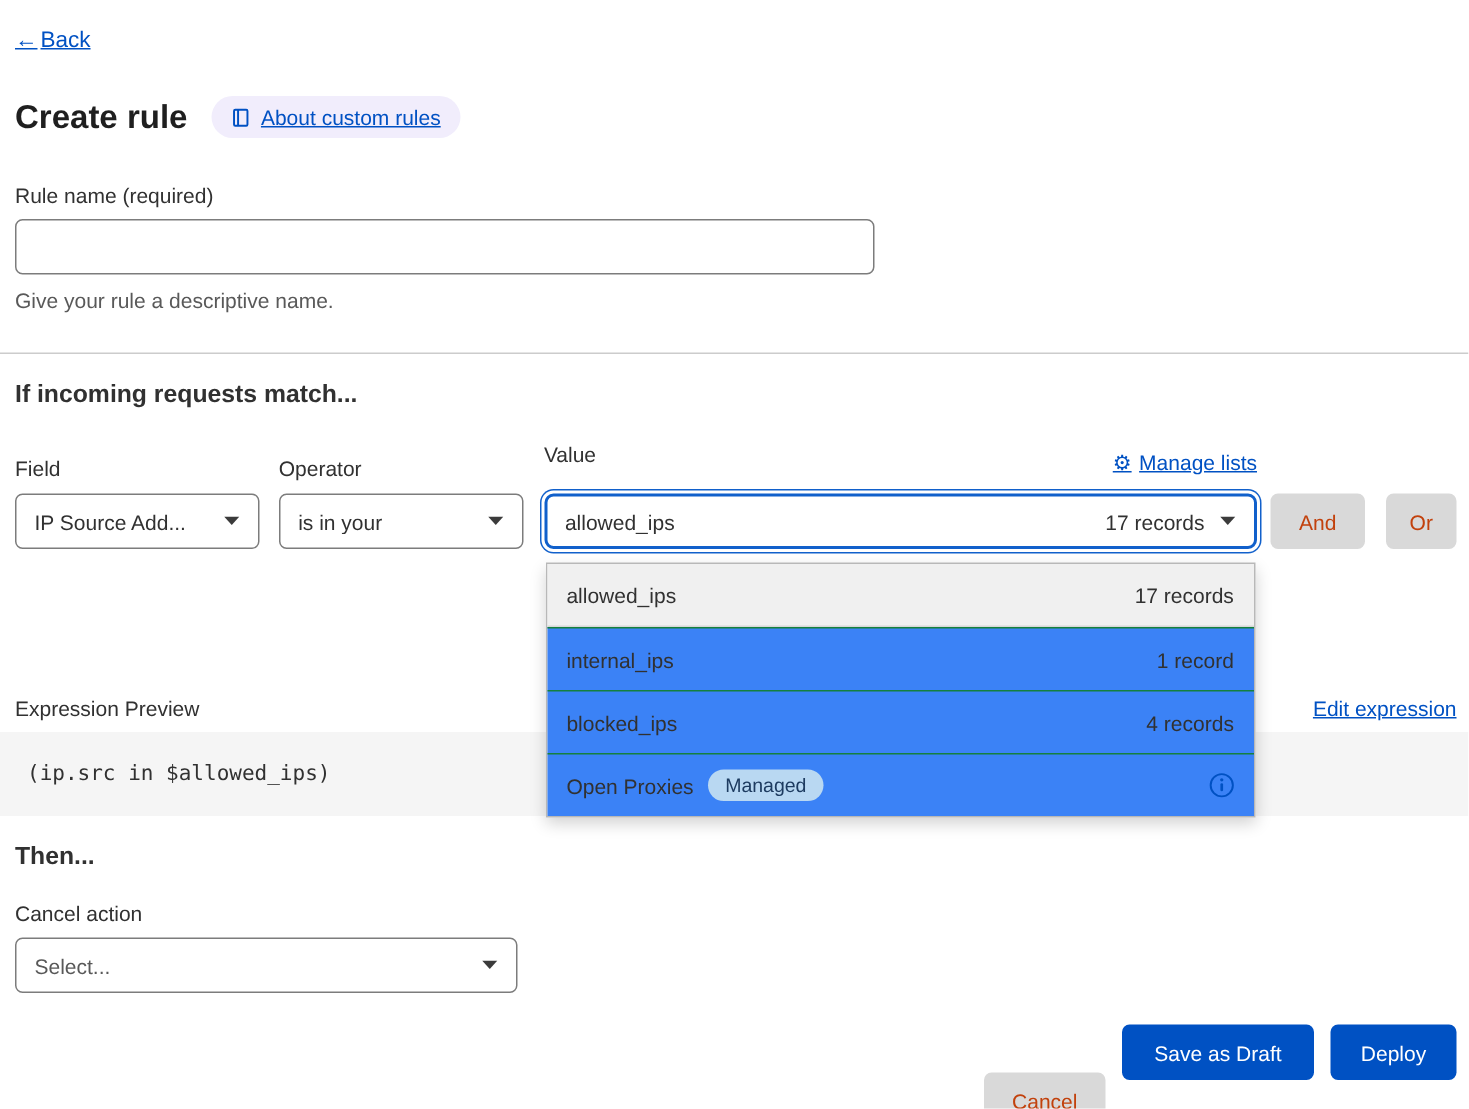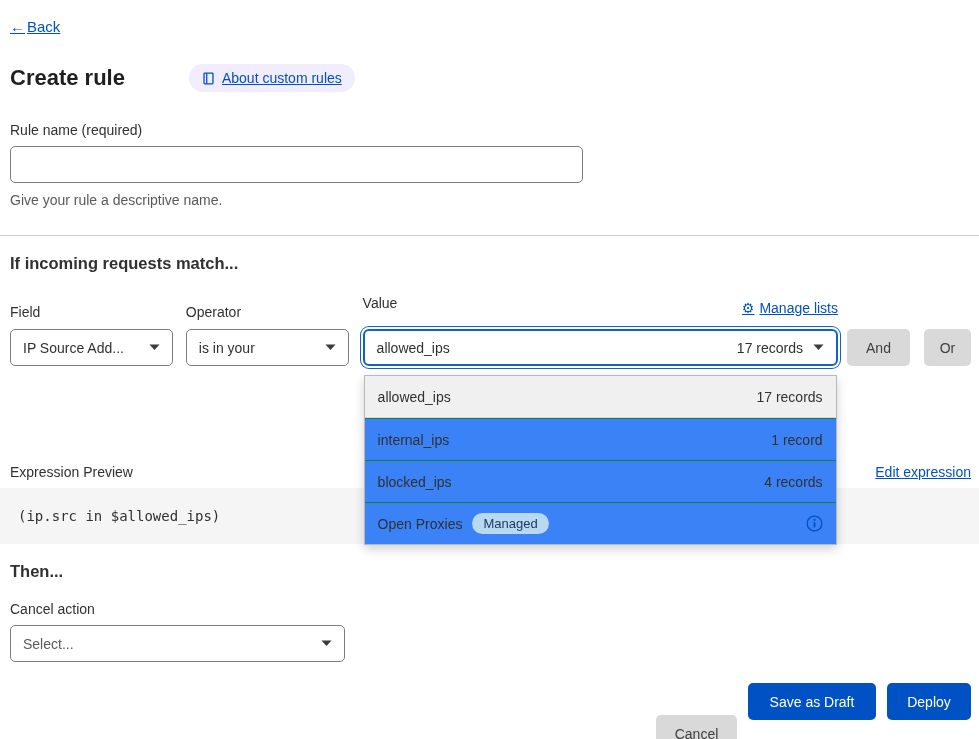--- a/index.html
+++ b/index.html
@@ -10,21 +10,21 @@
     color: #313131;
     overflow: hidden;
   }
   .page { padding: 18px 8px 0 10px; position: relative; }
 
   a, .link { color: #0051c3; text-decoration: underline; cursor: pointer; }
 
   .back-link { font-size: 15px; display: inline-flex; align-items: center; gap: 2px; }
   .back-arrow { text-decoration: none; display:inline-block; }
 
-  .title-row { display: flex; align-items: center; margin-top: 28px; gap: 48px; }
+  .title-row { display: flex; align-items: center; margin-top: 28px; }
   h1.page-title { font-size: 22px; font-weight: bold; margin: 0; color: #1f1f1f; }
   .about-pill {
     margin-left: 16px;
     display: inline-flex; align-items: center; gap: 7px;
     background: #f1edfc; color: #0051c3;
     font-size: 14px;
     padding: 6px 13px; border-radius: 15px;
     cursor: pointer; text-decoration: none;
   }
 
@@ -70,21 +70,21 @@
   }
   .select-box .select-detail { flex: 0 0 auto; margin-left: 12px; color: #313131; }
   .placeholder-text { color: #595959; }
 
   .andor { display: flex; align-items: flex-end; gap: 14px; }
   .btn {
     height: 37px; border: none; border-radius: 5px;
     font-size: 14px; font-family: "Liberation Sans", sans-serif;
     cursor: pointer; display: inline-flex; align-items: center; justify-content: center;
   }
-  .btn-gray { background: #d9d9d9; color: #404040; }
+  .btn-gray { background: #d9d9d9; color: #c2410c; }
   .btn-blue { background: #0051c3; color: #ffffff; }
   .btn-and { width: 63px; }
   .btn-or  { width: 47px; }
 
   .dropdown {
     position: absolute;
     top: calc(100% + 9px); left: 1px;
     width: 473px;
     background: #ffffff;
     border: 1px solid #b8b8b8;

